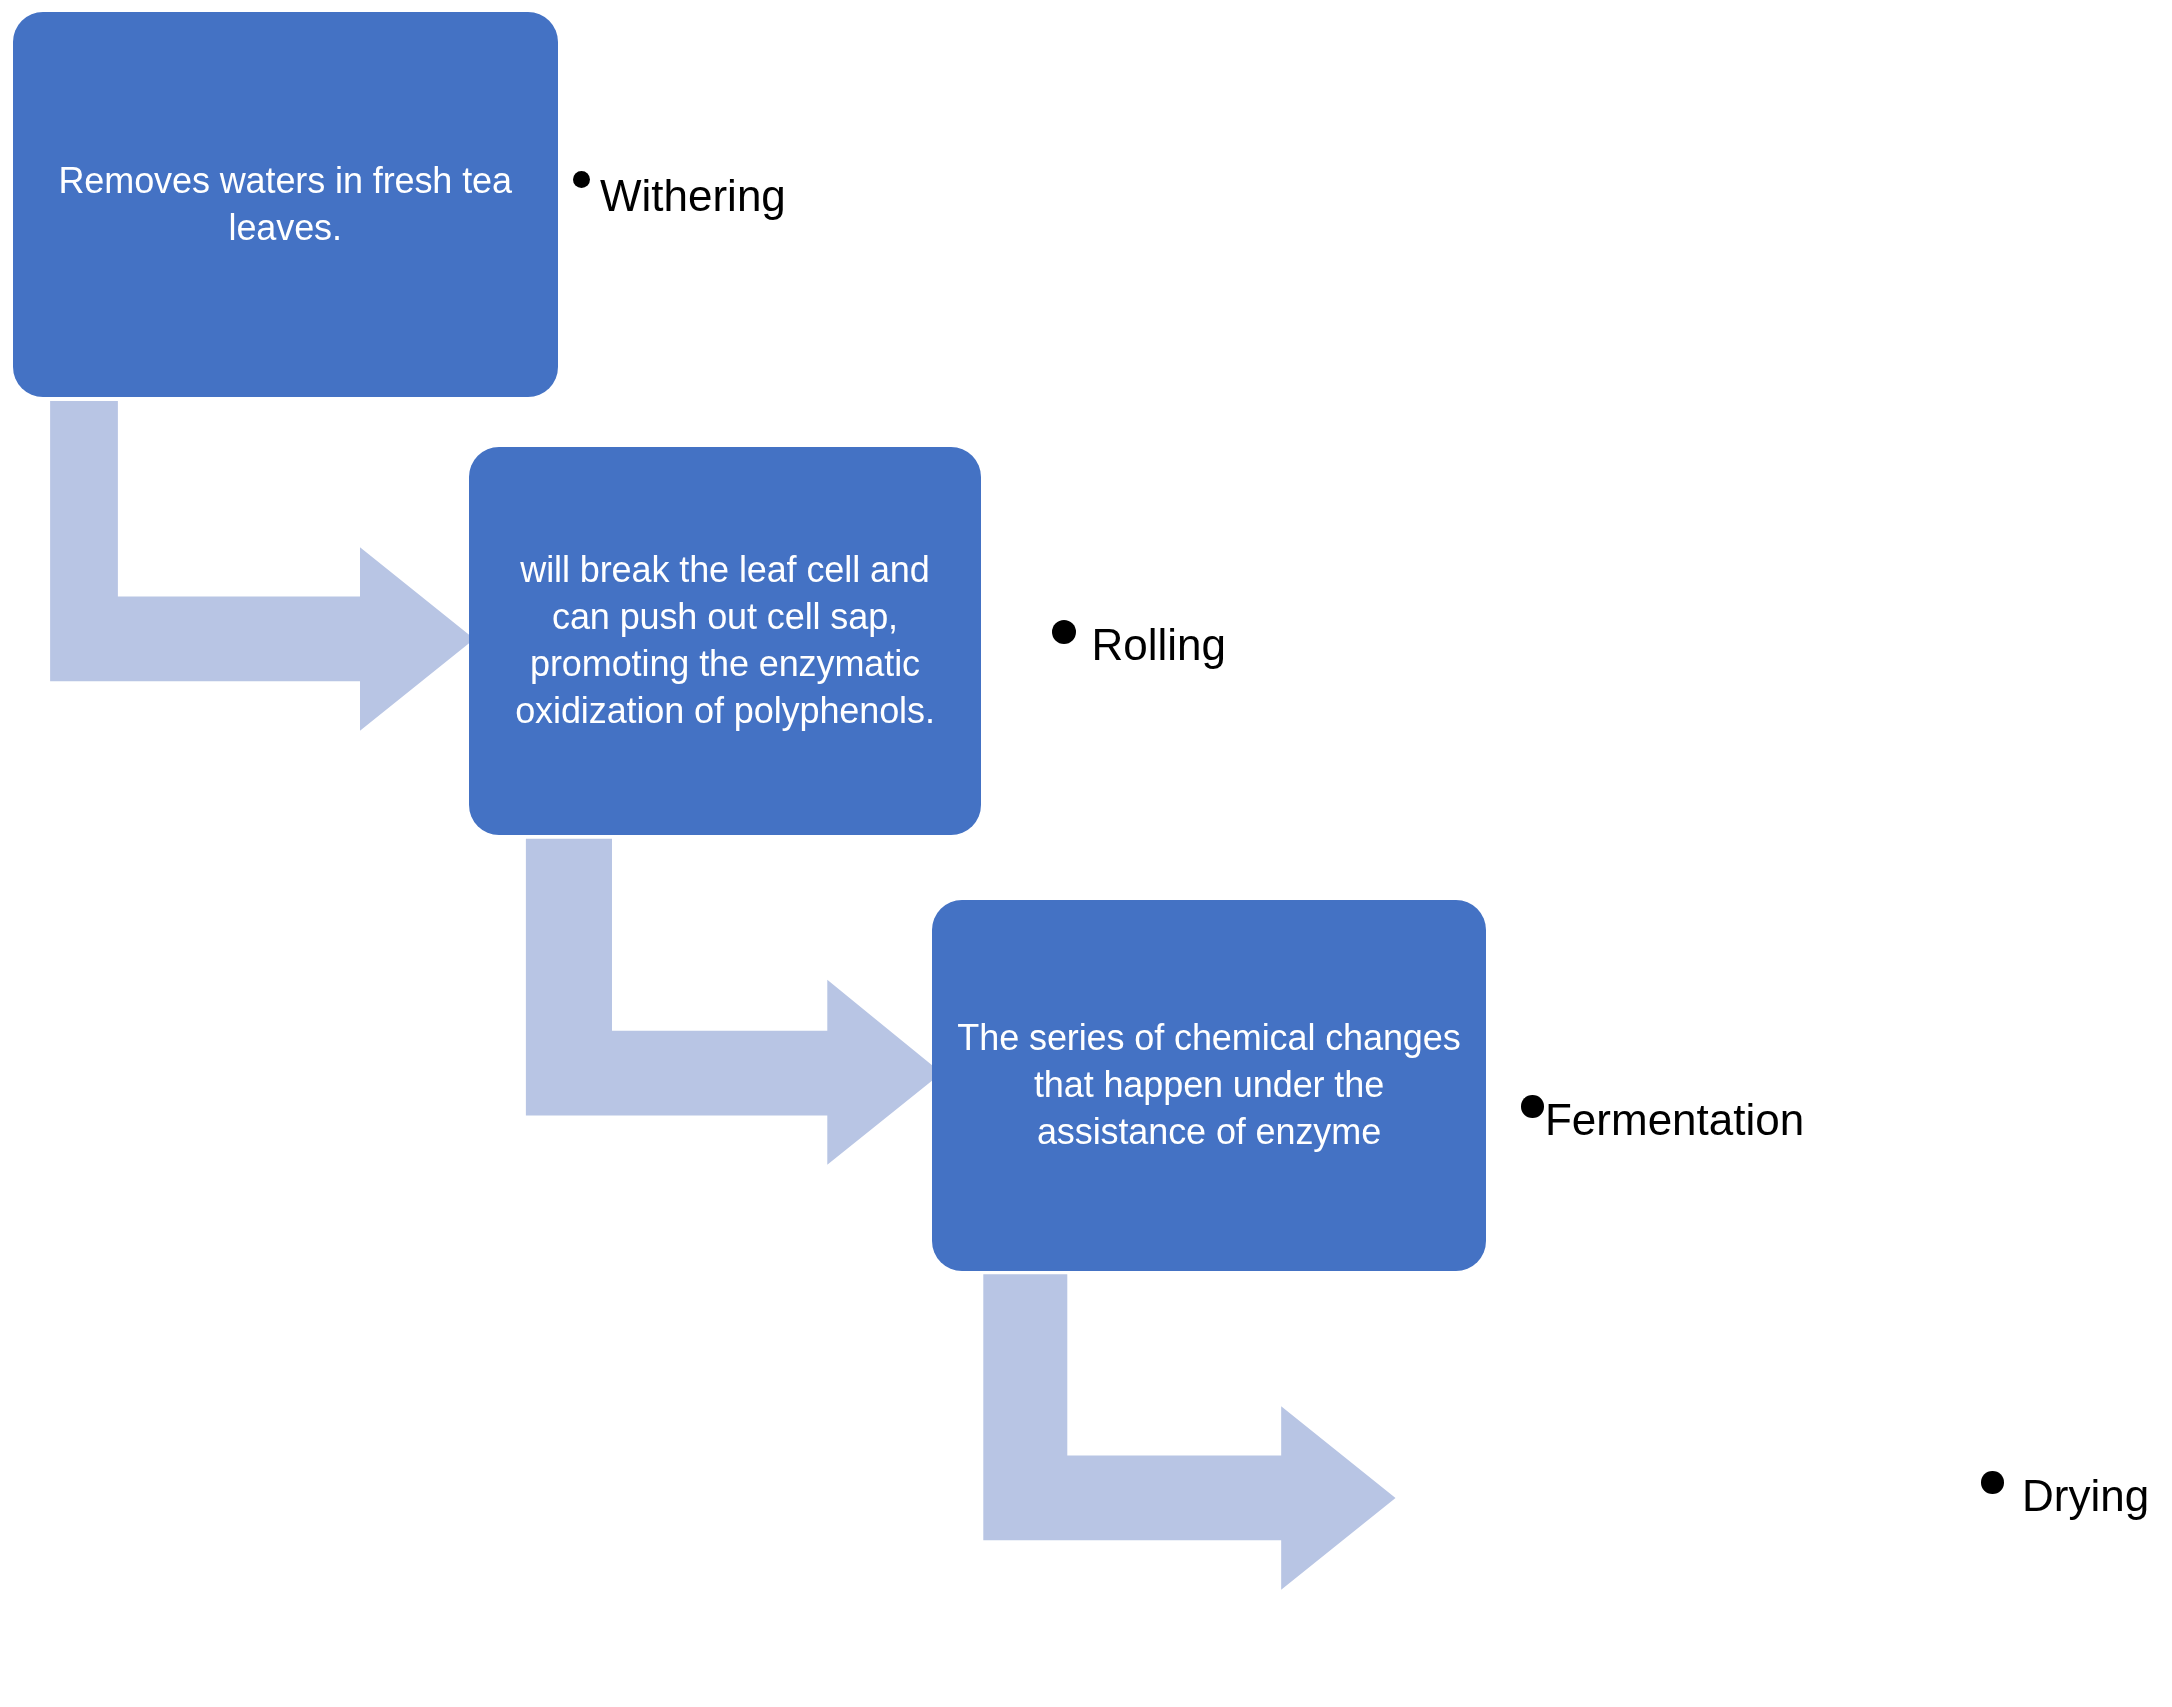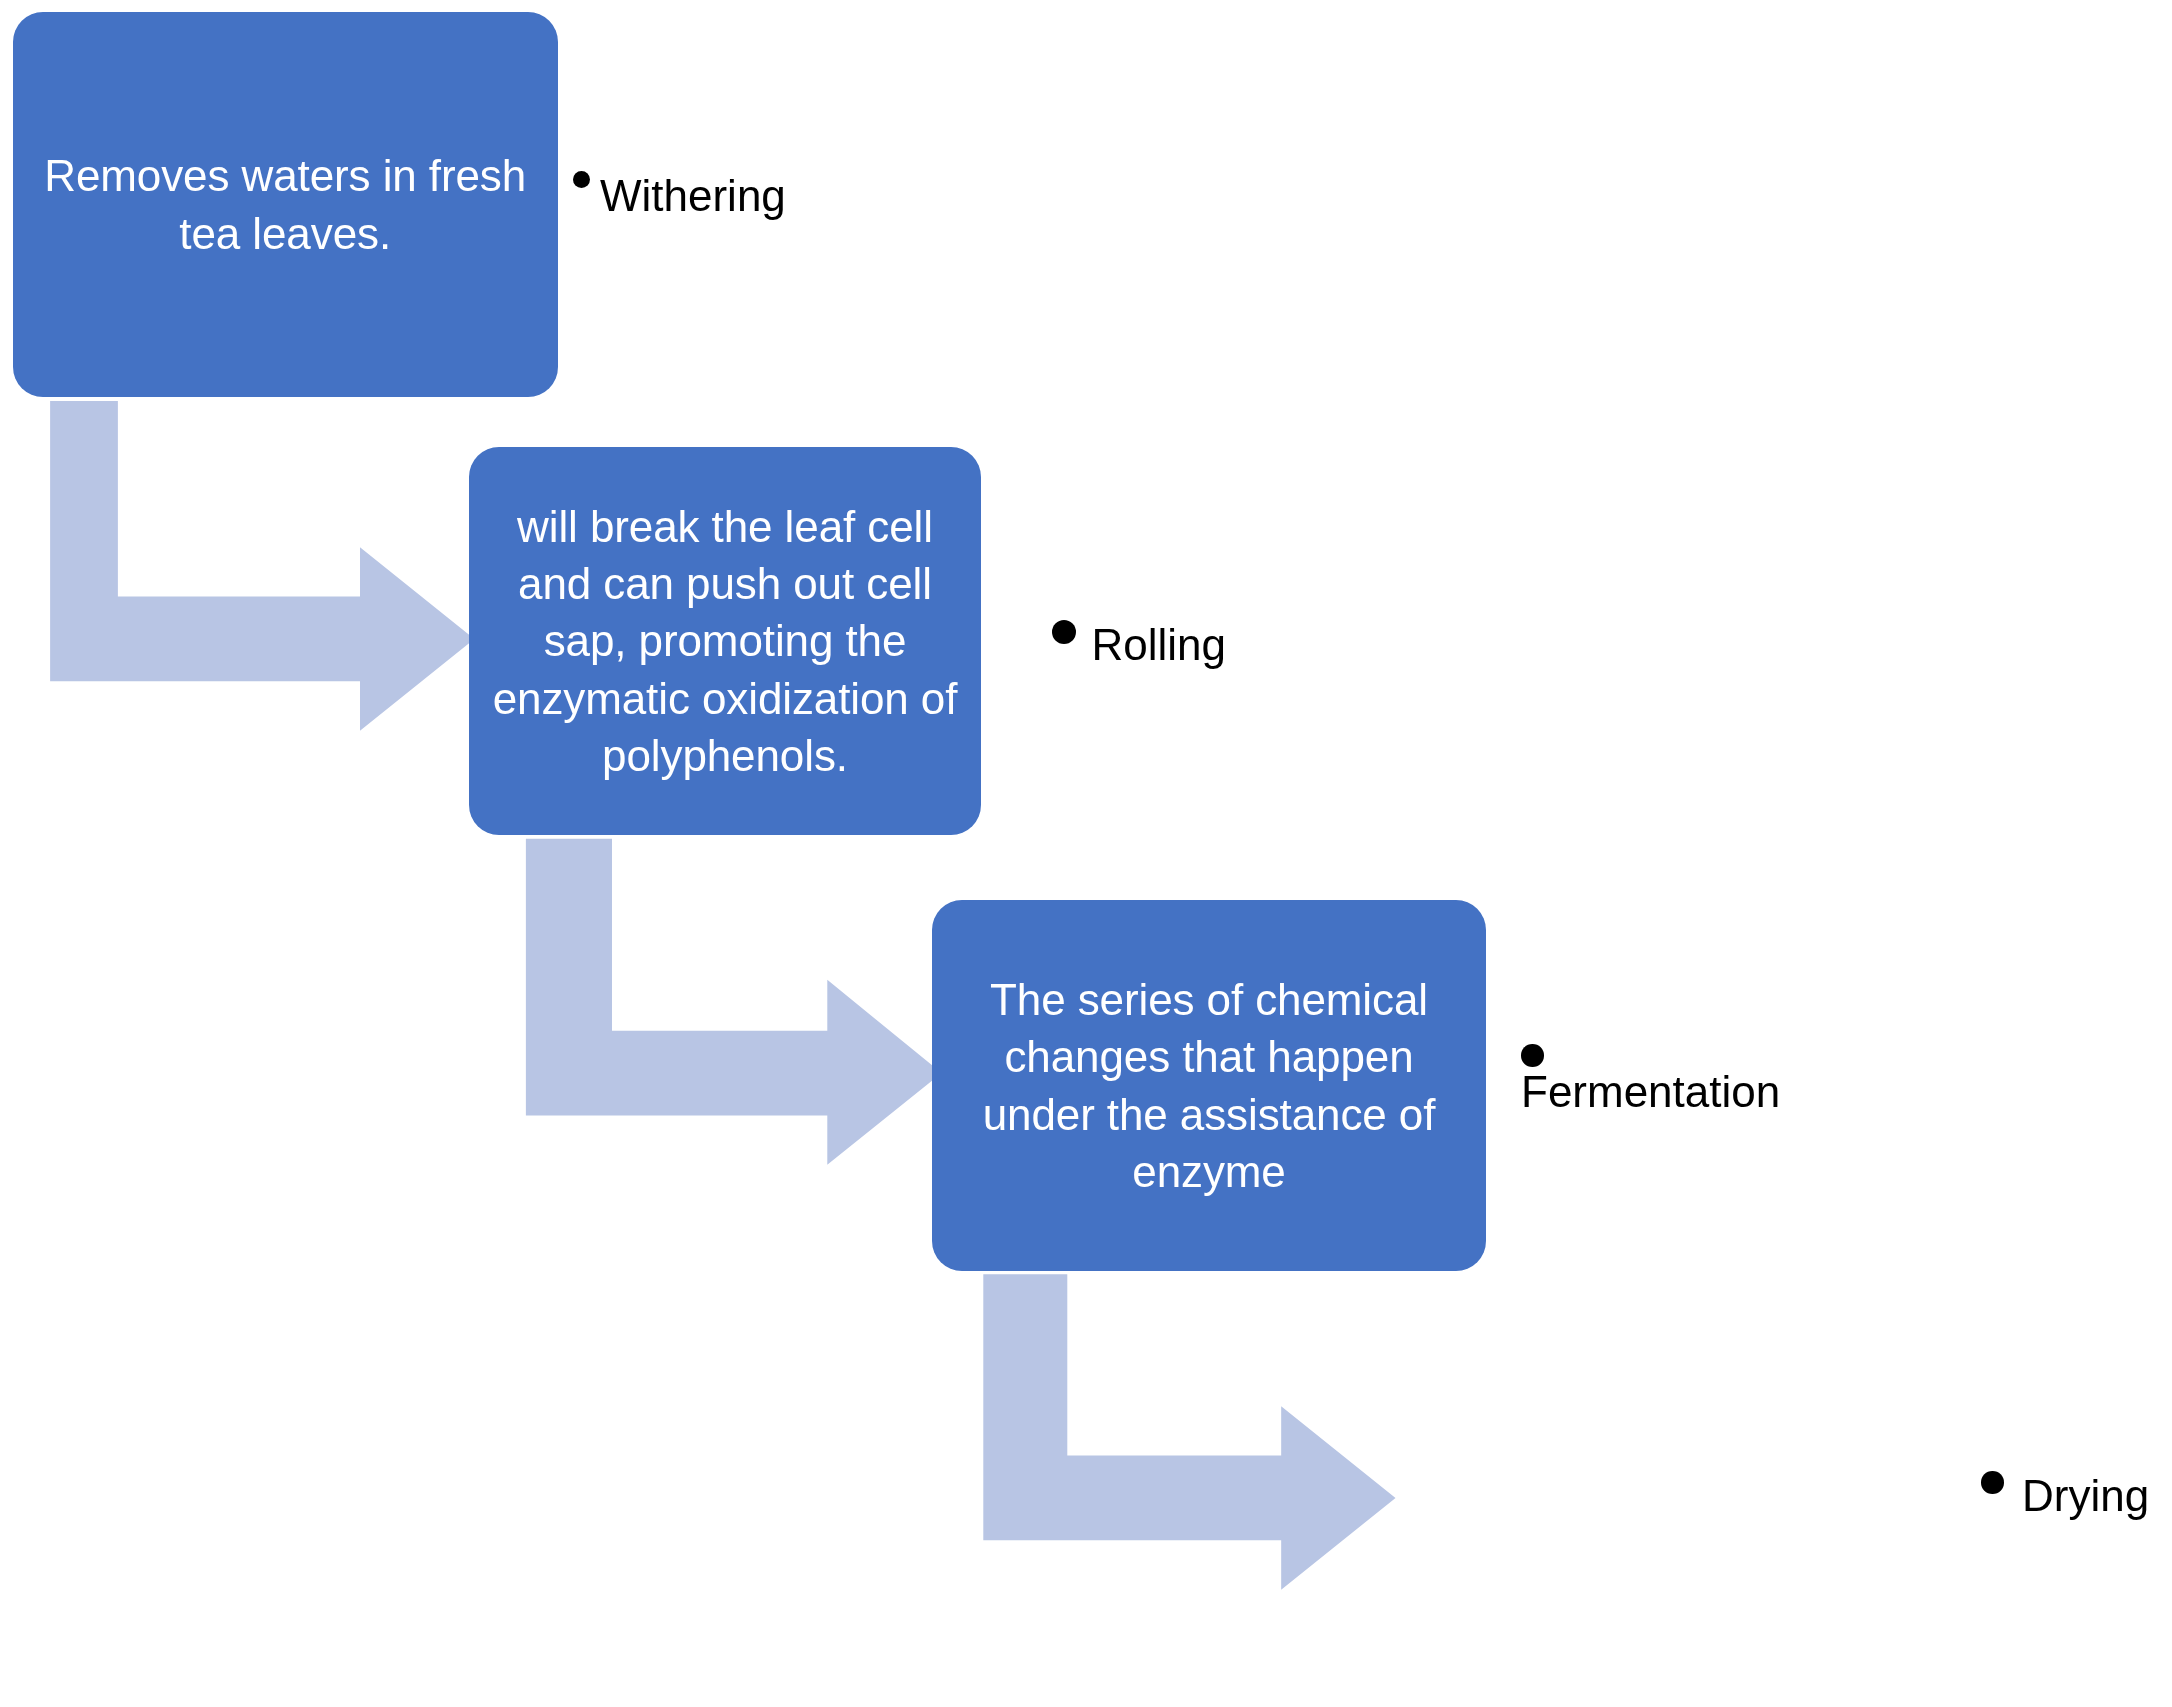--- a/index.html
+++ b/index.html
@@ -32,21 +32,21 @@
     background: #4472C4;
     border-radius: 30px;
     display: flex;
     align-items: center;
     justify-content: center;
     padding: 12.7px 18.4px;
   }
   .node-text {
     color: #ffffff;
     text-align: center;
-    font-size: 44px;
+    font-size: 36px;
     line-height: 1.30;
     font-weight: 400;
     font-family: "Liberation Sans", sans-serif;
     letter-spacing: -0.1px;
   }
   .stage-label {
     position: absolute;
     display: flex;
     align-items: flex-start;
     color: #000000;
@@ -68,21 +68,21 @@
   #box-withering    { left: 12.7px;   top: 12px;   width: 545px; height: 385px; }
   #box-rolling      { left: 469px;  top: 447px;  width: 512px; height: 388px; }
   #box-fermentation { left: 932px; top: 900px; width: 554px; height: 371px; }
   #box-drying       { left: 1379px; top: 1311px; width: 565px; height: 392px; }
 
   
   #label-withering    { left: 573px;  top: 171px;  }
   #label-withering .bullet-dot    { width: 17px; height: 17px; margin-right: 10px; }
   #label-rolling      { left: 1052px; top: 620px;  }
   #label-rolling .bullet-dot      { width: 24px; height: 24px; margin-right: 15.5px; }
-  #label-fermentation { left: 1521px; top: 1044px; flex-direction: column; }
+  #label-fermentation { left: 1521px; top: 1095px; }
   #label-fermentation .bullet-dot { width: 22.6px; height: 22.6px; margin-right: 1.4px; }
   #label-drying       { left: 1981px; top: 1471px; }
   #label-drying .bullet-dot       { width: 22.6px; height: 22.6px; margin-right: 18.4px; }
 </style>
 </head>
 <body>
 
 <div id="canvas">
 
   <svg class="arrow-layer" viewBox="0 0 3077 2418">

